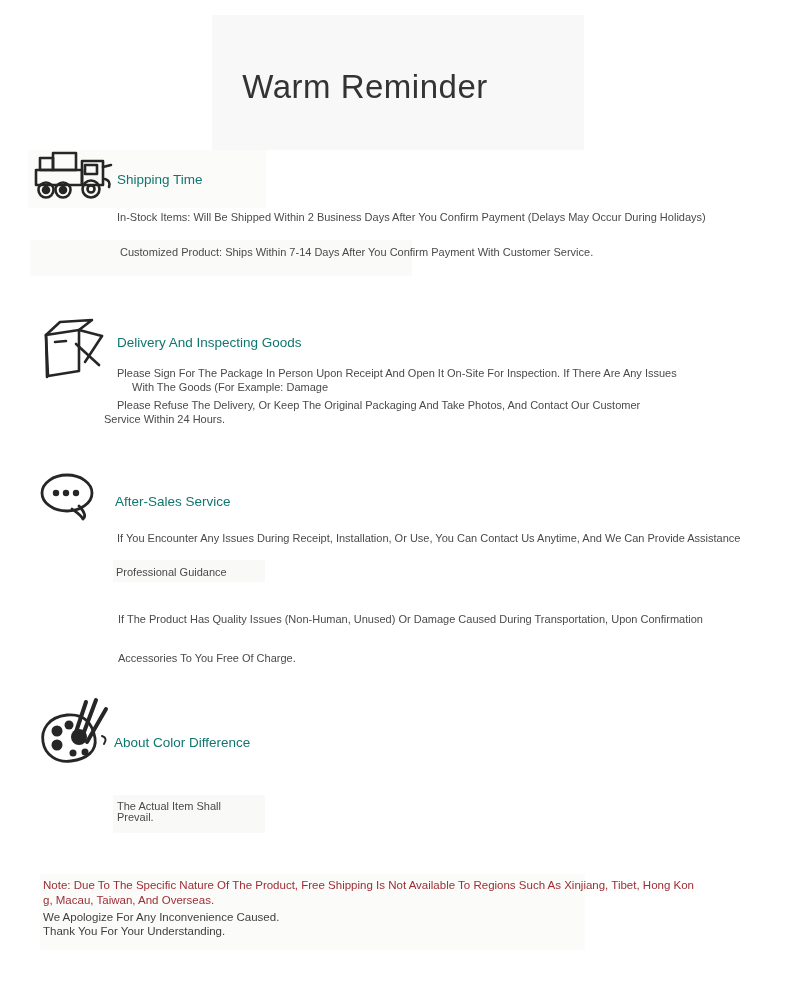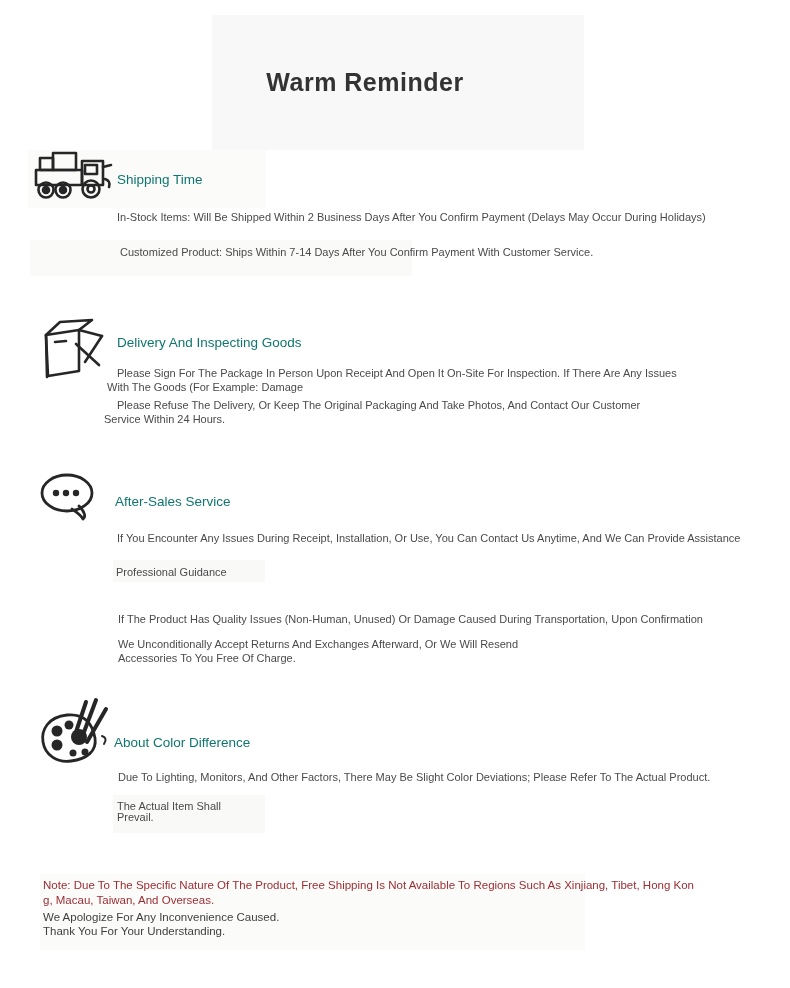--- a/index.html
+++ b/index.html
@@ -9,21 +9,21 @@
   }
   .bg{position:absolute;z-index:0;}
   .bg-title{left:212px;top:15px;width:372px;height:135px;background:#f8f8f8;}
   .bg-icon1{left:28px;top:150px;width:238px;height:58px;background:#fbfbfa;}
   .bg-custom{left:30px;top:240px;width:382px;height:36px;background:#fafaf9;}
   .bg-guidance{left:113px;top:560px;width:152px;height:22px;background:#f9f9f8;}
   .bg-prevail{left:113px;top:795px;width:152px;height:38px;background:#f9f9f8;}
   .bg-note{left:40px;top:874px;width:545px;height:76px;background:#fbfbfa;}
   .title{
     position:absolute;left:0;top:68px;width:730px;text-align:center;
-    font-size:25px;font-weight:700;color:#333333;letter-spacing:0.5px;z-index:2;
+    font-size:33px;font-weight:400;color:#333333;letter-spacing:0.5px;z-index:2;
   }
   .hd{
     position:absolute;font-size:13.5px;color:#0f766e;white-space:nowrap;z-index:2;
   }
   .ln{
     position:absolute;font-size:11px;color:#4a4a4a;white-space:nowrap;z-index:2;
   }
   .note-red{color:#9c2d33;font-size:11.5px;}
   .note-plain{color:#3f3f3f;font-size:11.5px;}
   .ic{position:absolute;z-index:2;}
@@ -70,57 +70,55 @@
       <path d="M8 20 L22 7 L54 5 L41 15"></path>
       <path d="M41 15 L64 21"></path>
       <path d="M64 21 L47 47"></path>
       <path d="M38 29 L61 50"></path>
       <path d="M17 27 L28 26"></path>
       <path d="M8 20 L9 62"></path>
     </svg>
   </div>
   <div class="hd" style="left:117px;top:335px;">Delivery And Inspecting Goods</div>
   <div class="ln" style="left:117px;top:367px;">Please Sign For The Package In Person Upon Receipt And Open It On-Site For Inspection. If There Are Any Issues</div>
-  <div class="ln" style="left:107px;top:381px;">With The Goods (For Example: Damage</div>
+  <div class="ln" style="left:132px;top:381px;">With The Goods (For Example: Damage</div>
   <div class="ln" style="left:117px;top:399px;">Please Refuse The Delivery, Or Keep The Original Packaging And Take Photos, And Contact Our Customer</div>
   <div class="ln" style="left:104px;top:413px;">Service Within 24 Hours.</div>
 
   <div class="ic" style="left:38px;top:471px;">
     <svg width="64" height="56" viewBox="0 0 64 56" fill="none" stroke="#262626" stroke-width="2.8" stroke-linecap="round" stroke-linejoin="round">
       <ellipse cx="29" cy="22" rx="25" ry="18"></ellipse>
       <path d="M41 35 C47 41 48 46 45 48 C43 44 38 41 34 38"></path>
       <circle cx="18" cy="22" r="3.2" fill="#262626" stroke="none"></circle>
       <circle cx="28" cy="22" r="3.2" fill="#262626" stroke="none"></circle>
       <circle cx="38" cy="22" r="3.2" fill="#262626" stroke="none"></circle>
     </svg>
   </div>
   <div class="hd" style="left:115px;top:494px;">After-Sales Service</div>
   <div class="ln" style="left:117px;top:532px;">If You Encounter Any Issues During Receipt, Installation, Or Use, You Can Contact Us Anytime, And We Can Provide Assistance</div>
   <div class="ln" style="left:116px;top:566px;">Professional Guidance</div>
   <div class="ln" style="left:118px;top:613px;">If The Product Has Quality Issues (Non-Human, Unused) Or Damage Caused During Transportation, Upon Confirmation</div>
-  <div class="ln" style="left:118px;top:638px;">We Unconditionally Accept Returns And Exchanges Afterward, Or We Will Resend</div>
   <div class="ln" style="left:118px;top:652px;">Accessories To You Free Of Charge.</div>
 
   <div class="ic" style="left:36px;top:696px;">
     <svg width="78" height="74" viewBox="0 0 78 74" fill="none" stroke="#262626" stroke-width="2.8" stroke-linecap="round" stroke-linejoin="round">
       <path d="M31 19 C12 21 5 34 7 46 C9 59 21 67 35 65 C51 63 61 55 59 42 C57 31 51 17 31 19 Z"></path>
       <circle cx="21" cy="35" r="5.5" fill="#262626" stroke="none"></circle>
       <circle cx="33" cy="29" r="4.5" fill="#262626" stroke="none"></circle>
       <circle cx="43" cy="41" r="8" fill="#262626" stroke="none"></circle>
       <circle cx="21" cy="49" r="5.5" fill="#262626" stroke="none"></circle>
       <circle cx="37" cy="57" r="3.5" fill="#262626" stroke="none"></circle>
       <circle cx="49" cy="56" r="3.5" fill="#262626" stroke="none"></circle>
       <path d="M50 6 L38 42" stroke-width="4"></path>
       <path d="M60 4 L45 44" stroke-width="4"></path>
       <path d="M70 13 L51 46" stroke-width="4"></path>
       <path d="M66 40 q6 2 2 8" stroke-width="2"></path>
     </svg>
   </div>
   <div class="hd" style="left:114px;top:735px;">About Color Difference</div>
-  <div class="ln" style="left:118px;top:771px;">Due To Lighting, Monitors, And Other Factors, There May Be Slight Color Deviations; Please Refer To The Actual Product.</div>
   <div class="ln" style="left:117px;top:800px;">The Actual Item Shall</div>
   <div class="ln" style="left:117px;top:811px;">Prevail.</div>
 
   <div class="ln note-red" style="left:43px;top:879px;">Note: Due To The Specific Nature Of The Product, Free Shipping Is Not Available To Regions Such As Xinjiang, Tibet, Hong Kon</div>
   <div class="ln note-red" style="left:43px;top:894px;">g, Macau, Taiwan, And Overseas.</div>
   <div class="ln note-plain" style="left:43px;top:911px;">We Apologize For Any Inconvenience Caused.</div>
   <div class="ln note-plain" style="left:43px;top:925px;">Thank You For Your Understanding.</div>
 
 </div>
 

